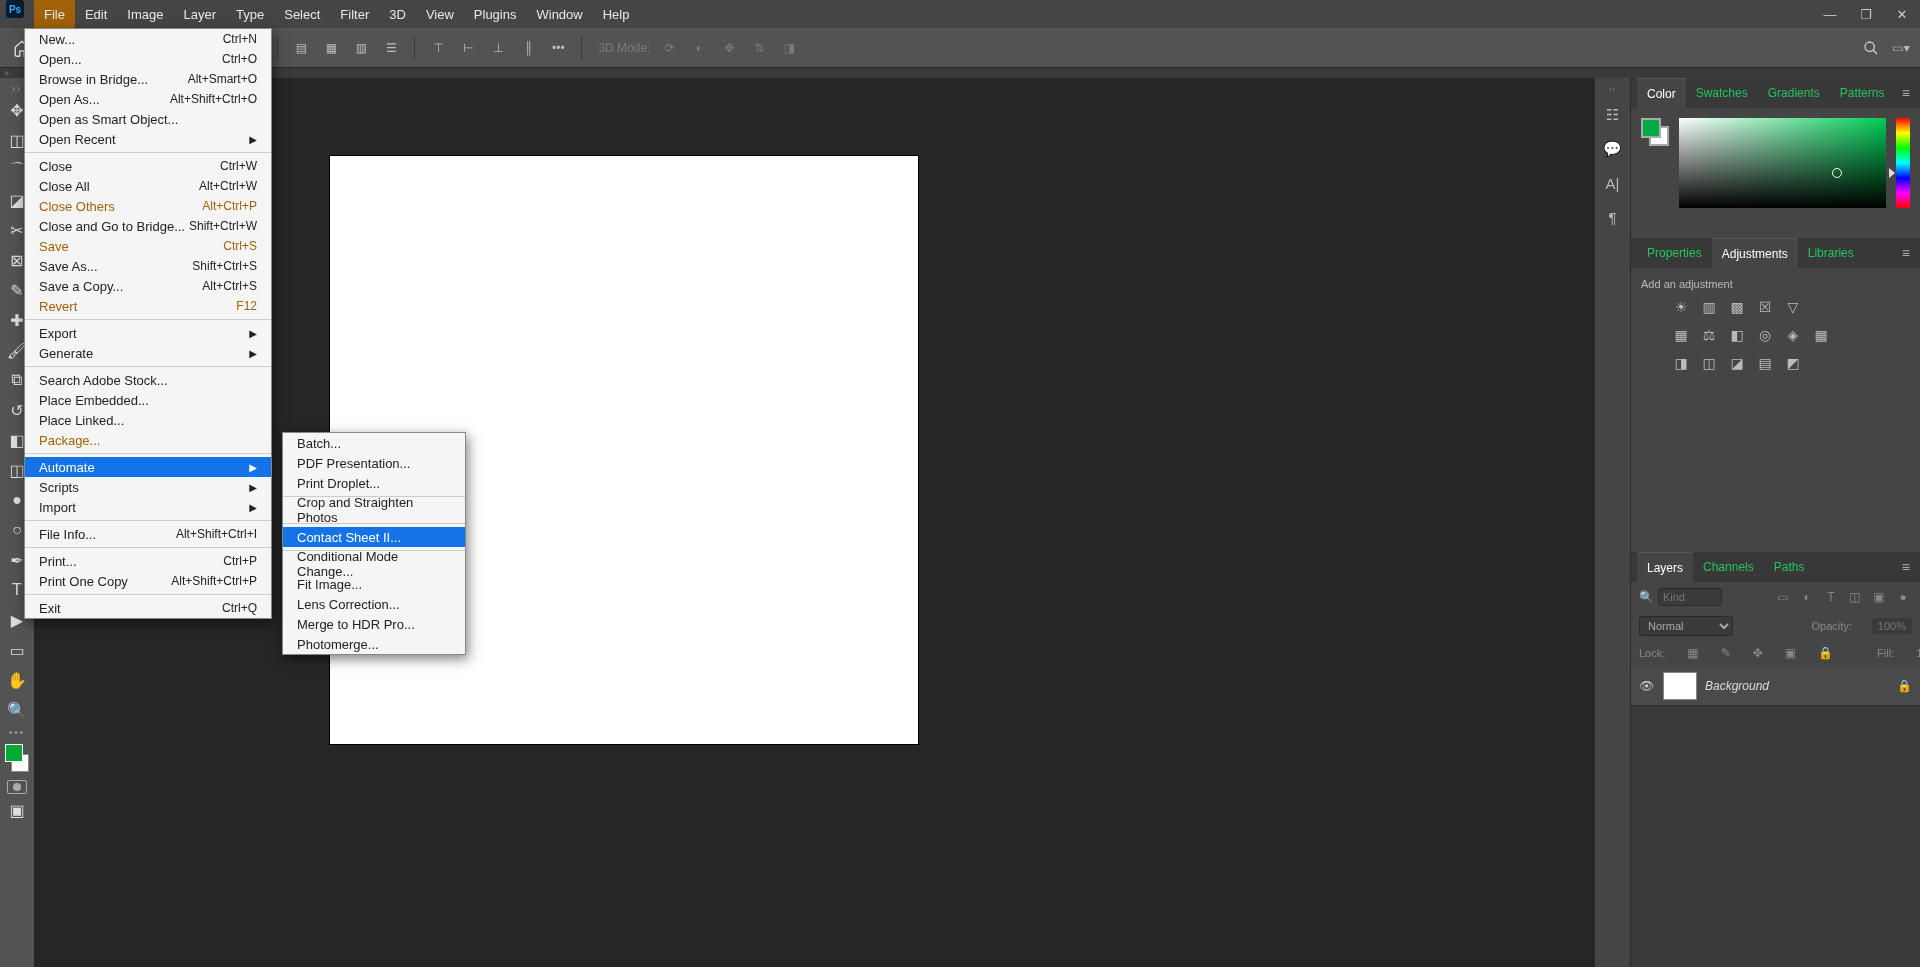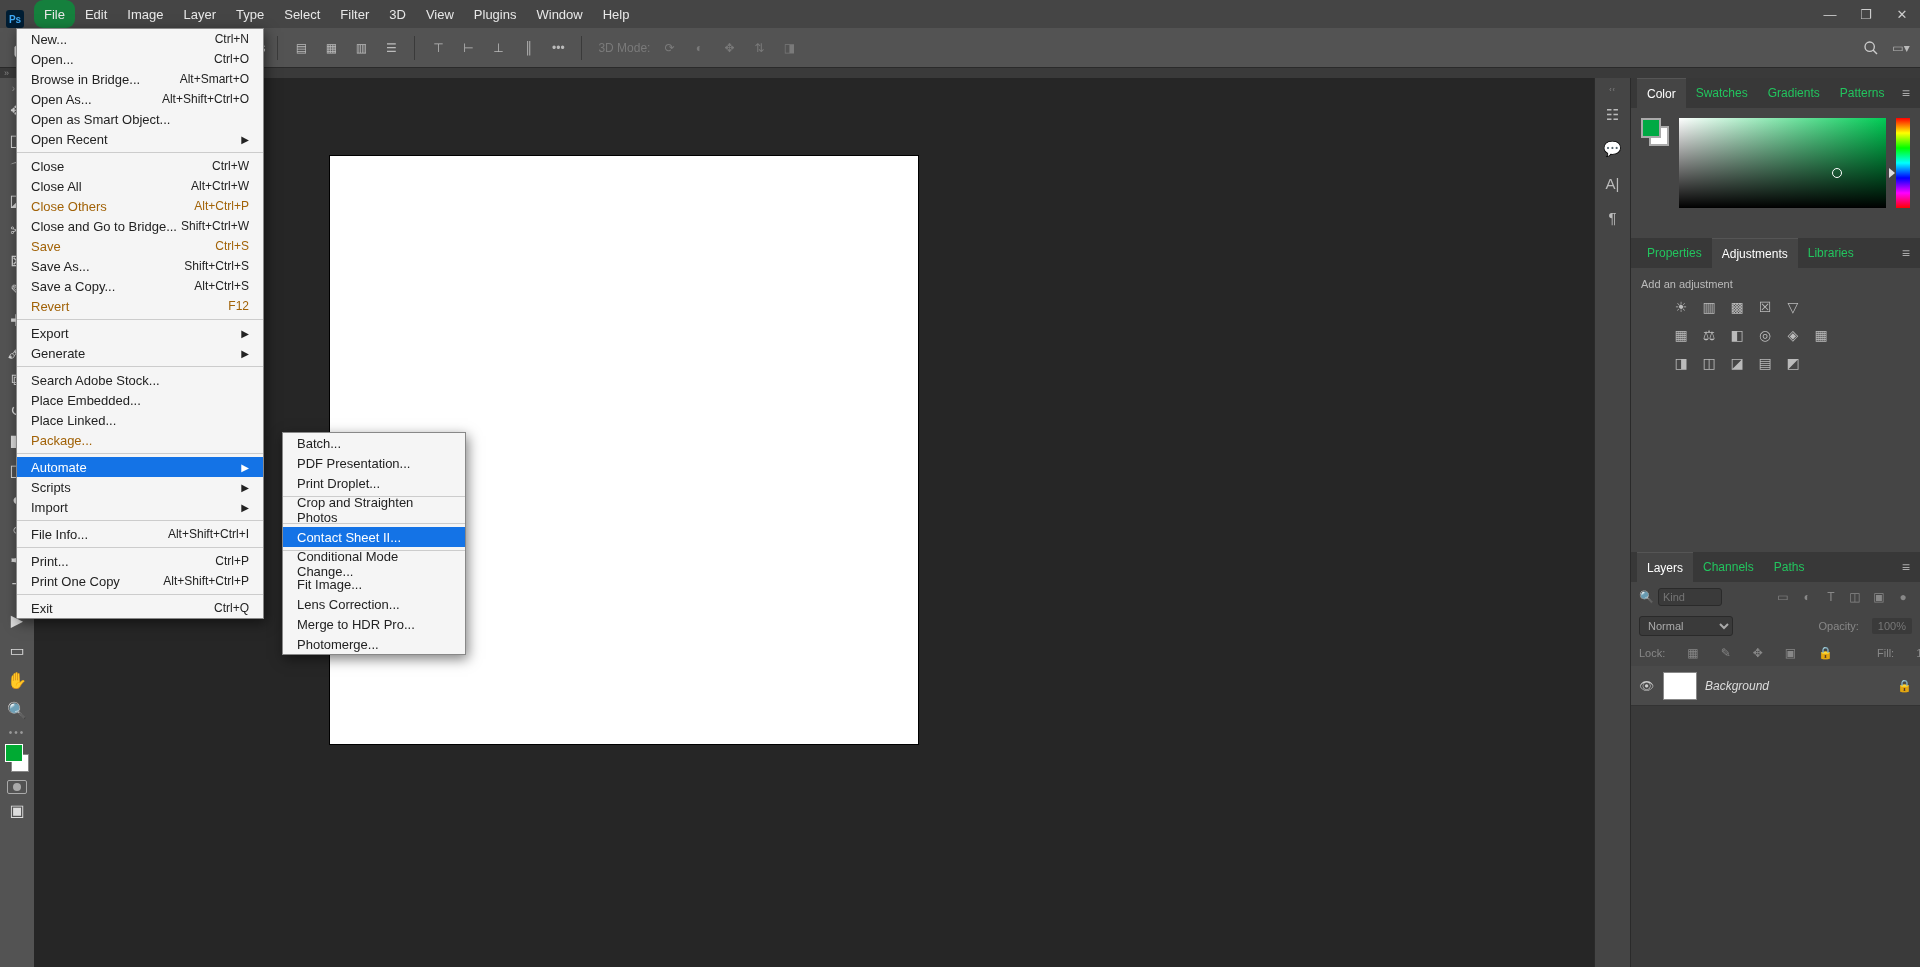--- a/index.html
+++ b/index.html
@@ -1,22 +1,22 @@
 <!DOCTYPE html>
 <html><head>
 <meta charset="utf-8">
 <style>
 * { margin: 0; padding: 0; box-sizing: border-box; font-family: "Segoe UI", Tahoma, sans-serif; user-select: none; }
 html, body { width: 100%; height: 100%; background: #323232; overflow: hidden; color: #ddd; font-size: 12px; }
 
 
-.menubar { height: 28px; background: #454545; display: flex; align-items: flex-end; padding-left: 6px; position: relative; z-index: 100; }
+.menubar { height: 28px; background: #454545; display: flex; align-items: flex-start; padding-left: 6px; position: relative; z-index: 100; }
 .app-logo { width: 18px; height: 18px; background: #001d33; border-radius: 3px; display: flex; align-items: center; justify-content: center; color: #3fa9f5; font-weight: bold; font-size: 10px; margin-right: 10px; }
 .menubar-item { padding: 0 10px; height: 28px; display: flex; align-items: center; color: #e8e8e8; font-size: 13px; cursor: default; }
-.menubar-item.active { background: #15803d; border-radius: 9px; }
+.menubar-item.active { background: #a16207; }
 .menubar-spacer { flex: 1; }
 .winbtn { width: 36px; height: 28px; display: flex; align-items: center; justify-content: center; color: #ccc; font-size: 13px; }
 
 
 .options-bar { height: 40px; background: #535353; display: flex; align-items: center; padding: 0 8px; gap: 8px; border-bottom: 1px solid #2a2a2a; }
 .options-bar .home-icon { width: 28px; height: 28px; display: flex; align-items: center; justify-content: center; color: #ddd; }
 .sep { width: 1px; height: 24px; background: #3a3a3a; margin: 0 4px; }
 .chk { width: 14px; height: 14px; border: 1px solid #8a8a8a; border-radius: 2px; }
 .opt-label { color: #ddd; font-size: 12px; }
 .opt-ico { width: 22px; height: 22px; display: flex; align-items: center; justify-content: center; color: #bbb; }
@@ -67,35 +67,35 @@
 .adjust-icons { display: flex; gap: 8px; margin-bottom: 10px; padding-left: 30px; }
 .adj-ico { width: 20px; height: 18px; display: flex; align-items: center; justify-content: center; color: #bbb; font-size: 14px; }
 .adjust-body-spacer { height: 160px; }
 
 .layers-body { flex: 1; display: flex; flex-direction: column; }
 .layer-opts { display: flex; align-items: center; gap: 6px; padding: 6px 8px; height: 30px; }
 .kind-search { display: flex; align-items: center; gap: 4px; }
 .kind-search input { background: #3a3a3a; border: 1px solid #2a2a2a; color: #aaa; font-size: 11px; padding: 2px 4px; width: 64px; border-radius: 3px; }
 .layer-opts .spacer { flex: 1; }
 .layer-icon-sm { width: 18px; height: 18px; display: flex; align-items: center; justify-content: center; color: #888; font-size: 12px; }
-.blend-row { display: flex; align-items: center; gap: 13px; padding: 4px 8px; color: #888; font-size: 11px; }
+.blend-row { display: flex; align-items: center; gap: 20px; padding: 4px 8px; color: #888; font-size: 11px; }
 .blend-row select { background: #3a3a3a; border: 1px solid #2a2a2a; color: #aaa; font-size: 11px; padding: 2px 4px; width: 94px; border-radius: 3px; }
 .blend-row .val { background: #3a3a3a; padding: 2px 6px; border-radius: 2px; color: #777; }
 .lock-row { display: flex; align-items: center; gap: 22px; padding: 4px 8px; color: #888; font-size: 11px; }
 
 .layer-list { flex: 1; background: #3a3a3a; overflow: auto; }
 .layer-row { height: 40px; display: flex; align-items: center; gap: 8px; padding: 0 8px; background: #4a4a4a; border-bottom: 1px solid #333; }
 .layer-eye { width: 16px; color: #ccc; }
 .layer-thumb { width: 34px; height: 28px; background: #fff; border: 1px solid #888; }
 .layer-name { flex: 1; font-style: italic; color: #ddd; font-size: 12px; }
 .layer-lock { color: #aaa; }
 
 
 .dropdown { position: absolute; background: #f5f5f5; color: #222; box-shadow: 2px 4px 12px rgba(0,0,0,.5); border: 1px solid #888; font-size: 13px; z-index: 200; }
-.file-menu { left: 16px; top: 28px; width: 248px; }
+.file-menu { left: 24px; top: 28px; width: 248px; }
 .dd-item { height: 20px; padding: 0 14px; display: flex; align-items: center; position: relative; }
 .dd-item.highlight { background: #1473e6; color: #fff; }
 .dd-item.disabled { color: #a16207; }
 .dd-item .sc { margin-left: auto; font-size: 12px; }
 .dd-item .arrow { margin-left: auto; font-size: 10px; }
 .dd-item.highlight .arrow { color: #fff; }
 .dd-sep { height: 1px; background: #ccc; margin: 3px 0; }
 
 .automate-menu { left: 282px; top: 432px; width: 184px; }
 

